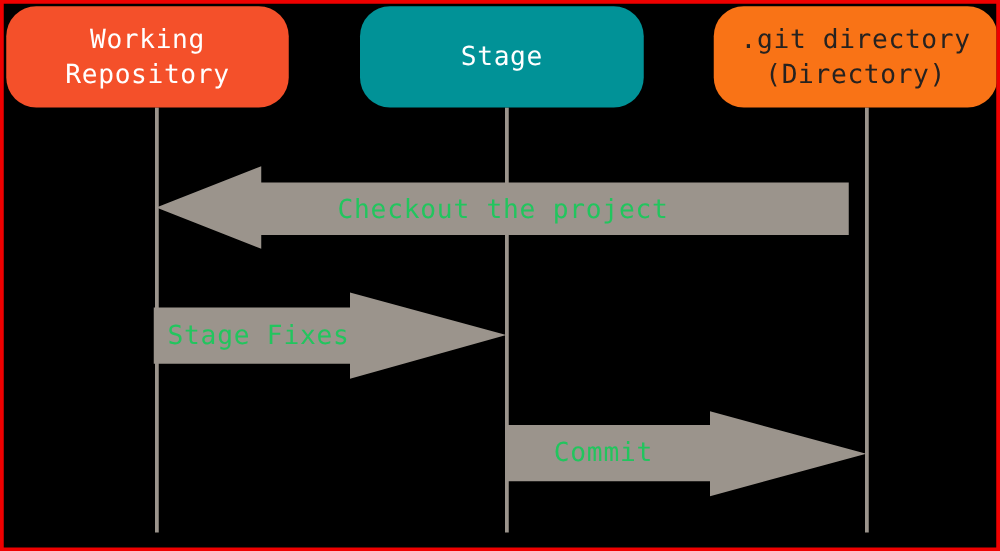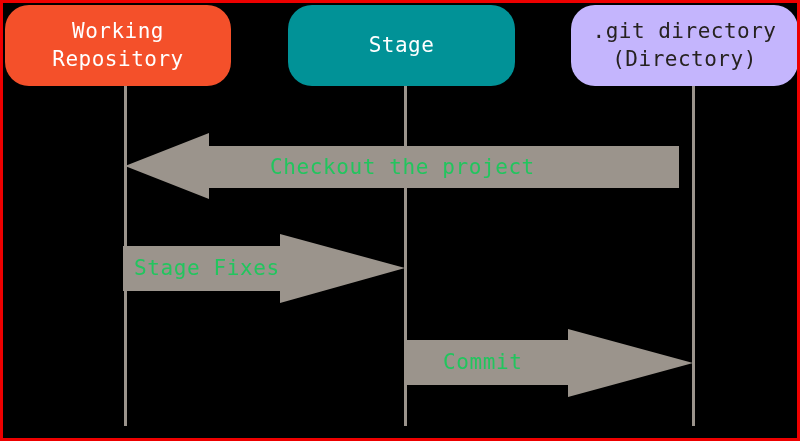--- a/index.html
+++ b/index.html
@@ -47,21 +47,21 @@
   }
   #node-staging {
     left: 285px; top: 2px;
     width: 227px; height: 81px;
     background: #019297;
     color: #ffffff;
   }
   #node-repository {
     left: 568px; top: 2px;
     width: 227px; height: 81px;
-    background: #c4b5fd;
+    background: #f97316;
     color: #262220;
   }
 
   
   .lifeline {
     position: absolute;
     width: 3px;
     background: #9b948c;
     top: 83px;
     height: 340px;

